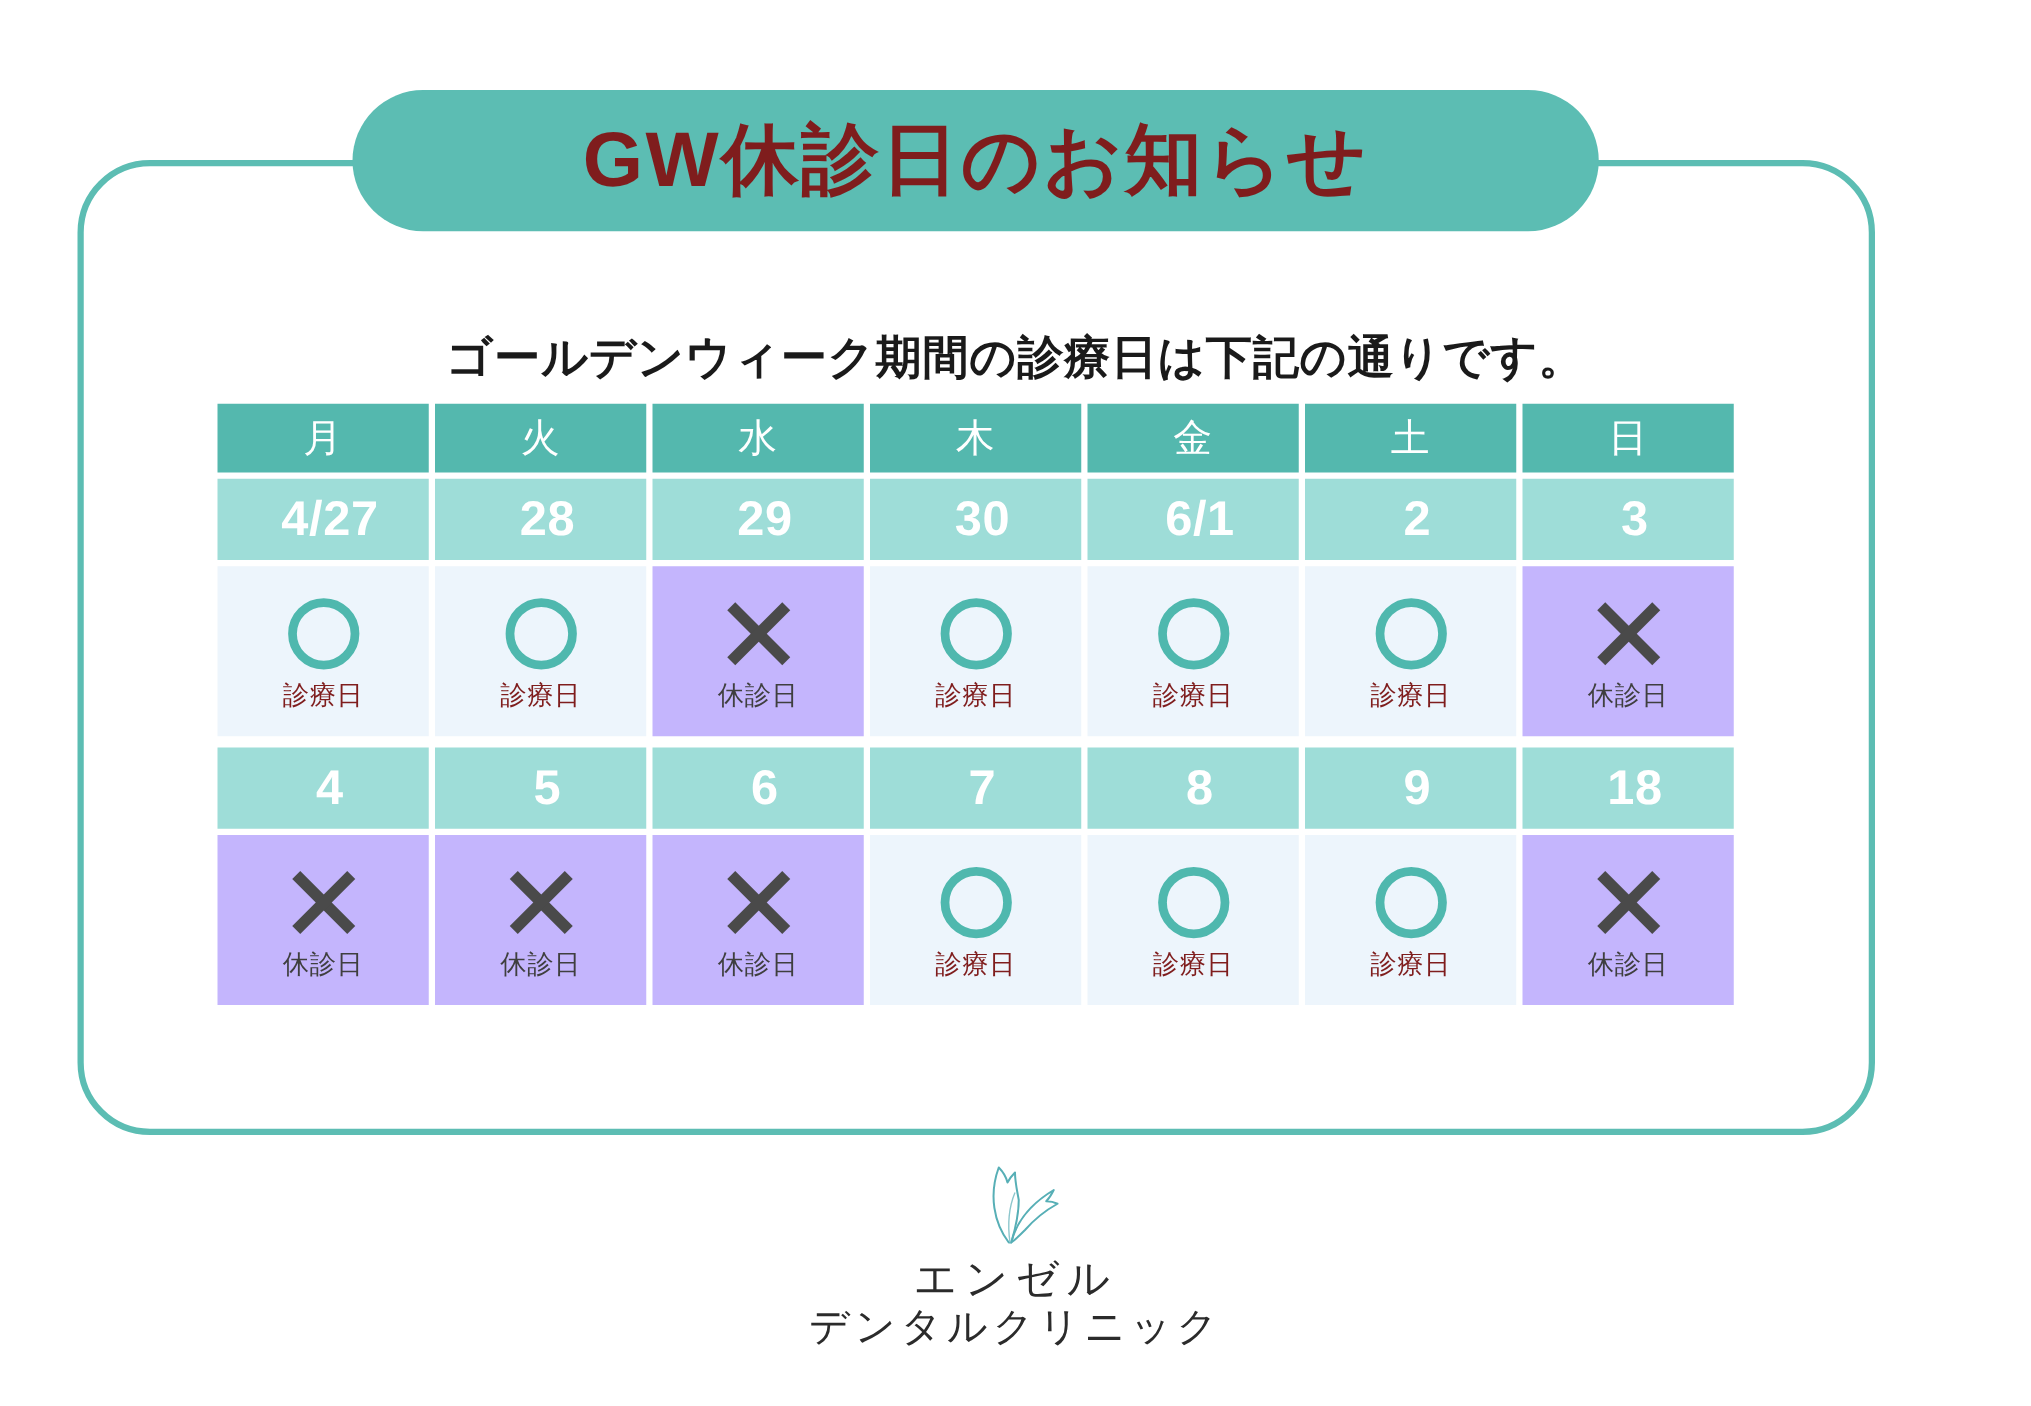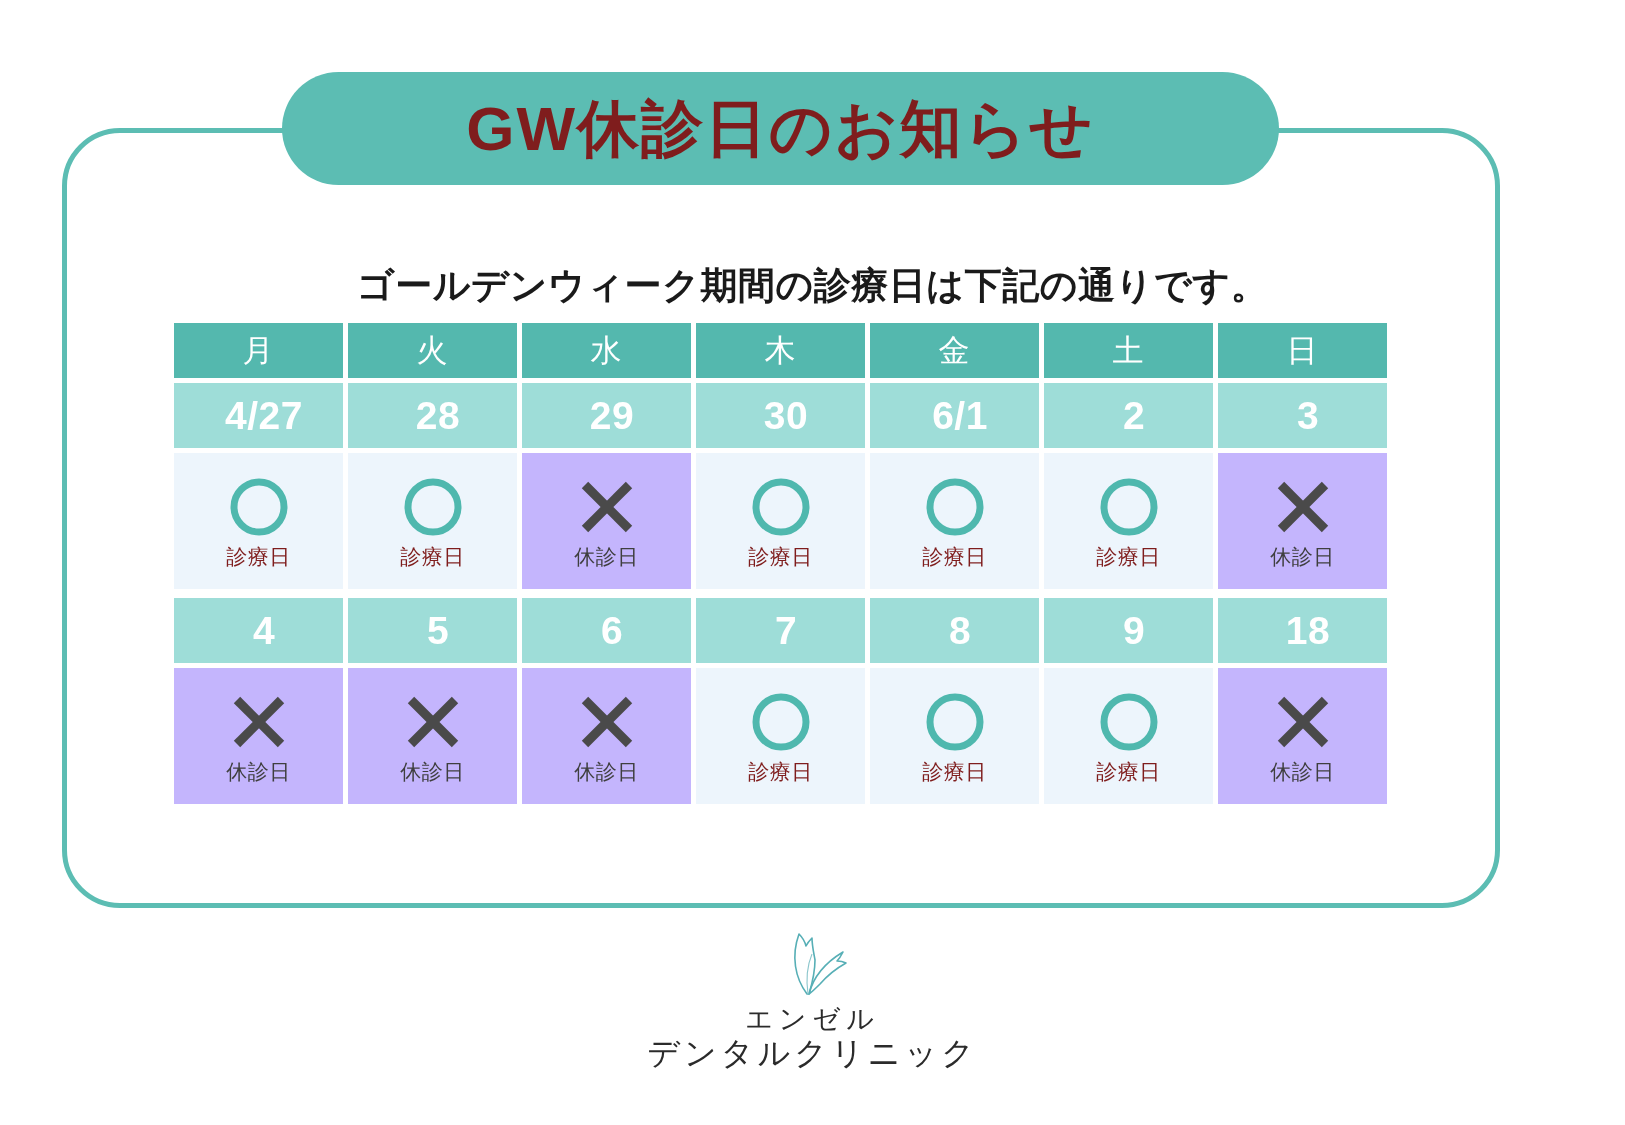--- a/index.html
+++ b/index.html
@@ -163,21 +163,21 @@
     width: 1625px;
     display: flex;
     flex-direction: column;
     align-items: center;
   }
   .logo-mark { width: 96px; height: 78px; }
   .logo-mark svg { display: block; width: 96px; height: 78px; }
   .logo-name {
     margin-top: 6px;
     font-family: "Liberation Serif", "DejaVu Serif", serif;
-    font-size: 27px;
+    font-size: 34px;
     color: #2b2b2b;
     letter-spacing: 6px;
     line-height: 1.15;
   }
   .logo-sub {
     font-family: "Liberation Serif", "DejaVu Serif", serif;
     font-size: 32px;
     color: #2b2b2b;
     letter-spacing: 4px;
     line-height: 1.15;

